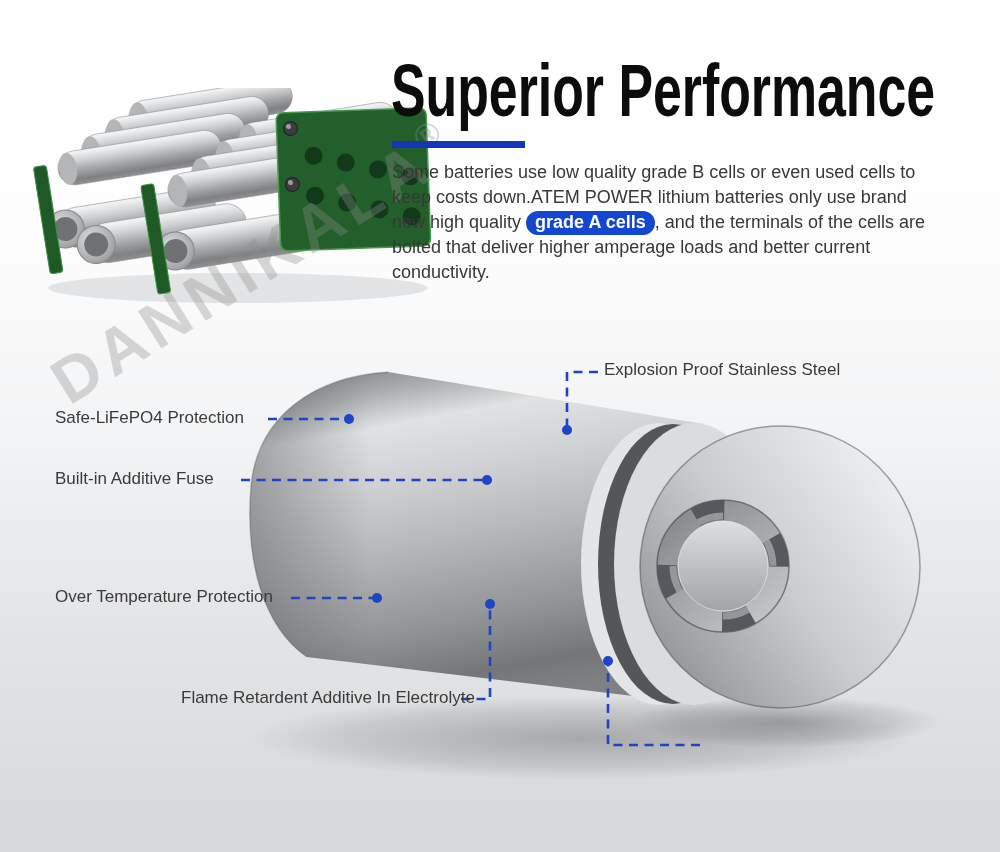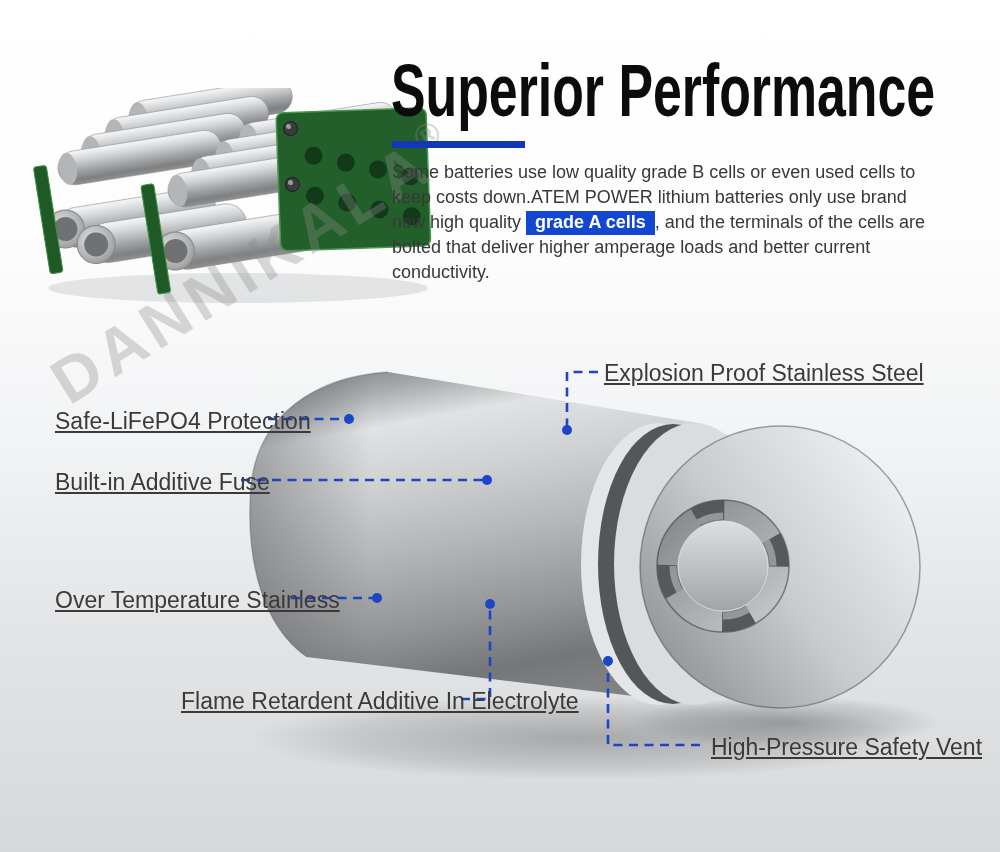--- a/index.html
+++ b/index.html
@@ -26,29 +26,29 @@
     position:absolute;left:392px;top:141px;width:133px;height:7px;
     background:#1636b8;z-index:5;
   }
   
   .intro{
     position:absolute;left:392px;top:160px;width:545px;z-index:5;
     font-size:18px;line-height:25px;color:#383838;margin:0;
   }
   .badge{
     display:inline-block;background:#1347d1;color:#ffffff;font-weight:bold;
-    padding:0px 9px 1px 9px;border-radius:0;line-height:23px;
+    padding:0px 9px 1px 9px;border-radius:12px;line-height:23px;
   }
   
   .pack-svg{position:absolute;left:28px;top:88px;z-index:2;}
   .battery-svg{position:absolute;left:0;top:0;z-index:1;}
   .lines-svg{position:absolute;left:0;top:0;z-index:4;pointer-events:none;}
   
   .callout{
-    position:absolute;z-index:6;font-size:23px;color:#3a3a3a;white-space:nowrap;text-decoration:underline;
+    position:absolute;z-index:6;font-size:17px;color:#3a3a3a;white-space:nowrap;
   }
   .co-explosion{left:604px;top:360px;}
   .co-chemistry{left:55px;top:408px;}
   .co-fuse{left:55px;top:469px;}
   .co-otp{left:55px;top:587px;}
   .co-flame{left:142px;top:688px;margin-left:39px;}
   .co-vent{left:711px;top:734px;}
 </style>
 </head>
 <body>
@@ -236,17 +236,16 @@
       <circle cx="487" cy="480" r="5"></circle>
       <circle cx="377" cy="598" r="5"></circle>
       <circle cx="490" cy="604" r="5"></circle>
       <circle cx="608" cy="661" r="5"></circle>
     </g>
   </svg>
 
   <div class="callout co-explosion">Explosion Proof Stainless Steel</div>
   <div class="callout co-chemistry">Safe-LiFePO4 Protection</div>
   <div class="callout co-fuse">Built-in Additive Fuse</div>
-  <div class="callout co-otp">Over Temperature Stainless</div>
+  <div class="callout co-otp">Over Temperature Protection</div>
   <div class="callout co-flame">Flame Retardent Additive In Electrolyte</div>
-  <div class="callout co-vent">High-Pressure Safety Vent</div>
 
 </div>
 
 </body></html>

